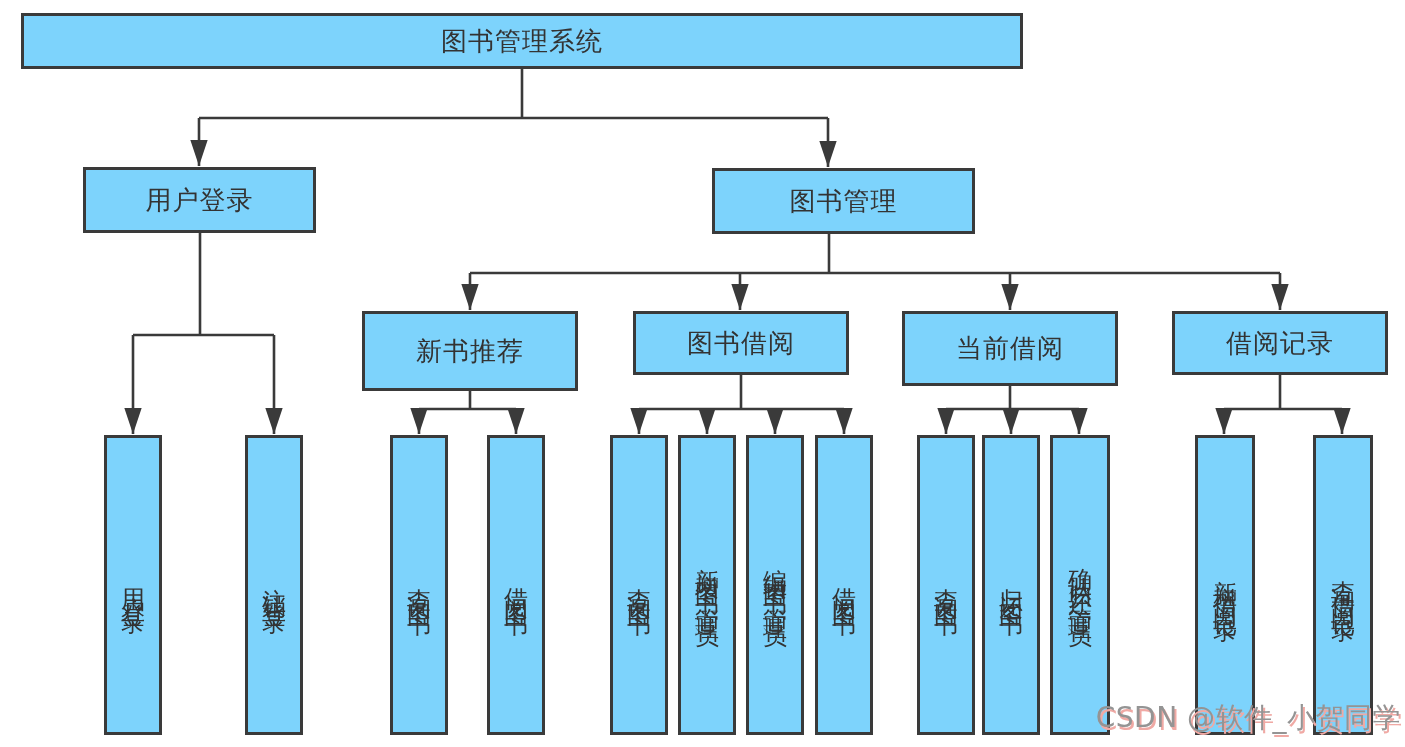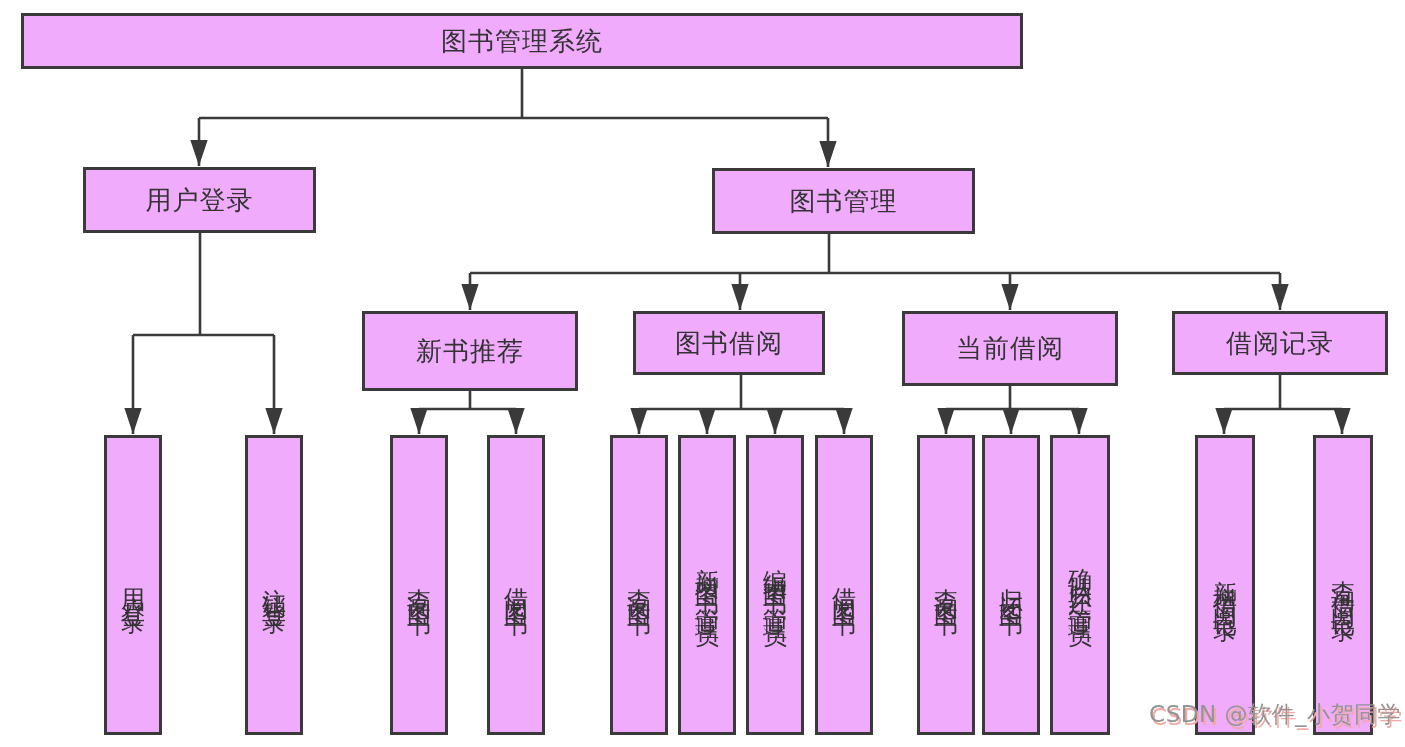--- a/index.html
+++ b/index.html
@@ -15,36 +15,36 @@
     position:relative;
     width:1405px;height:747px;
     background:var(--bg);
     overflow:hidden;
   }
   .stage svg{position:absolute;left:0;top:0;color:var(--line);}
   .box{
     position:absolute;
     box-sizing:border-box;
     border:3px solid var(--line);
-    background:#f0abfc;
+    background:#7dd3fc;
     display:flex;align-items:center;justify-content:center;
     color:var(--text);
   }
   .hbox{font-size:26px;letter-spacing:1px;}
   .leaf span{
     writing-mode:vertical-rl;
     font-size:24px;
     letter-spacing:8px;
     line-height:1;
     color:var(--text);
   }
   .watermark{
     position:absolute;
     right:4px;top:699px;
-    font-size:23px;
+    font-size:28px;
     color:var(--wm);
     text-shadow:2px 3px 0 var(--wm-shadow);
     letter-spacing:0.5px;
     white-space:nowrap;
   }
 </style>
 </head>
 <body>
 
 <div class="stage">
@@ -106,21 +106,21 @@
   <div class="box hbox" style="left:83px;top:167px;width:233px;height:66px">
     <span>用户登录</span>
   </div>
   <div class="box hbox" style="left:712px;top:168px;width:263px;height:66px">
     <span>图书管理</span>
   </div>
 
   <div class="box hbox" style="left:362px;top:311px;width:216px;height:80px">
     <span>新书推荐</span>
   </div>
-  <div class="box hbox" style="left:633px;top:311px;width:192px;height:64px">
+  <div class="box hbox" style="left:633px;top:311px;width:216px;height:64px">
     <span>图书借阅</span>
   </div>
   <div class="box hbox" style="left:902px;top:311px;width:216px;height:75px">
     <span>当前借阅</span>
   </div>
   <div class="box hbox" style="left:1172px;top:311px;width:216px;height:64px">
     <span>借阅记录</span>
   </div>
 
   <div class="box leaf" style="left:104px;top:435px;width:58px;height:300px">

